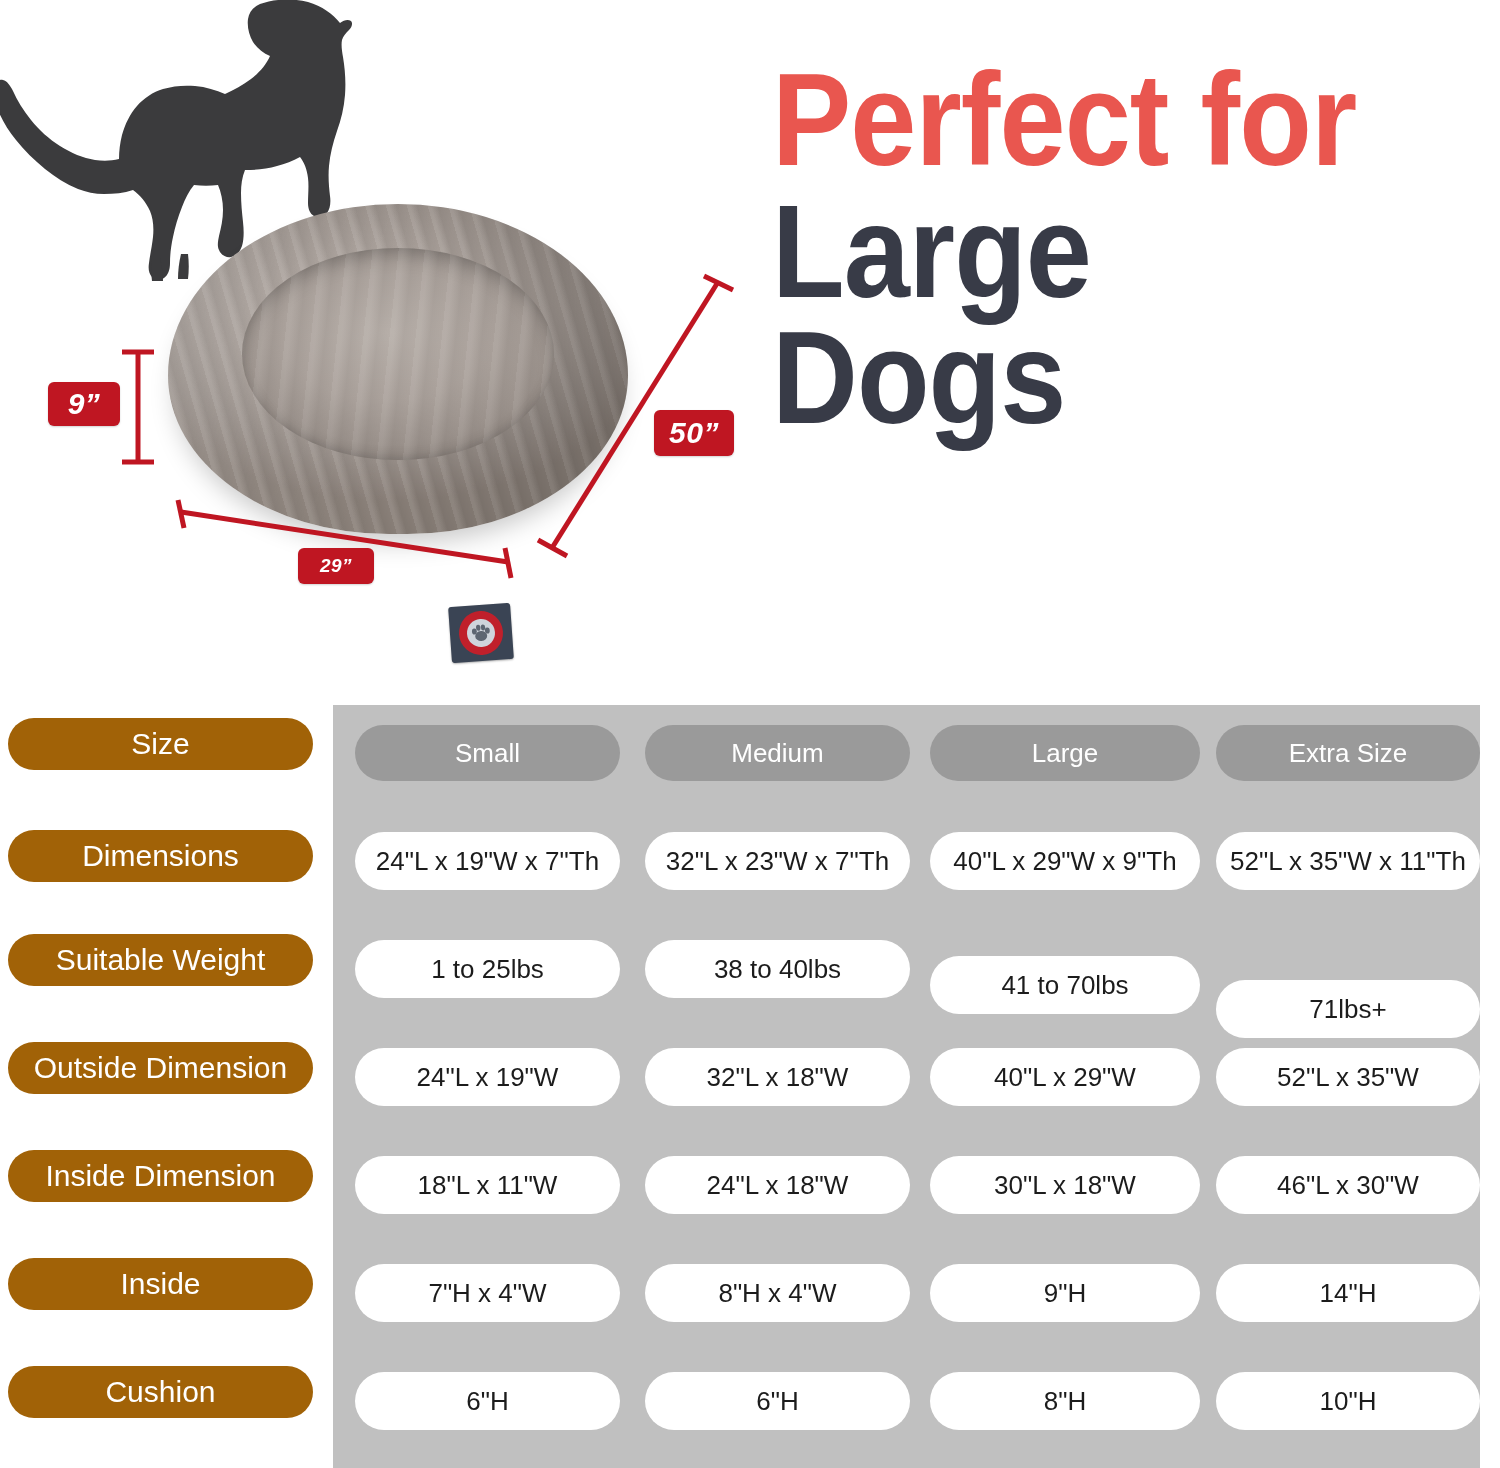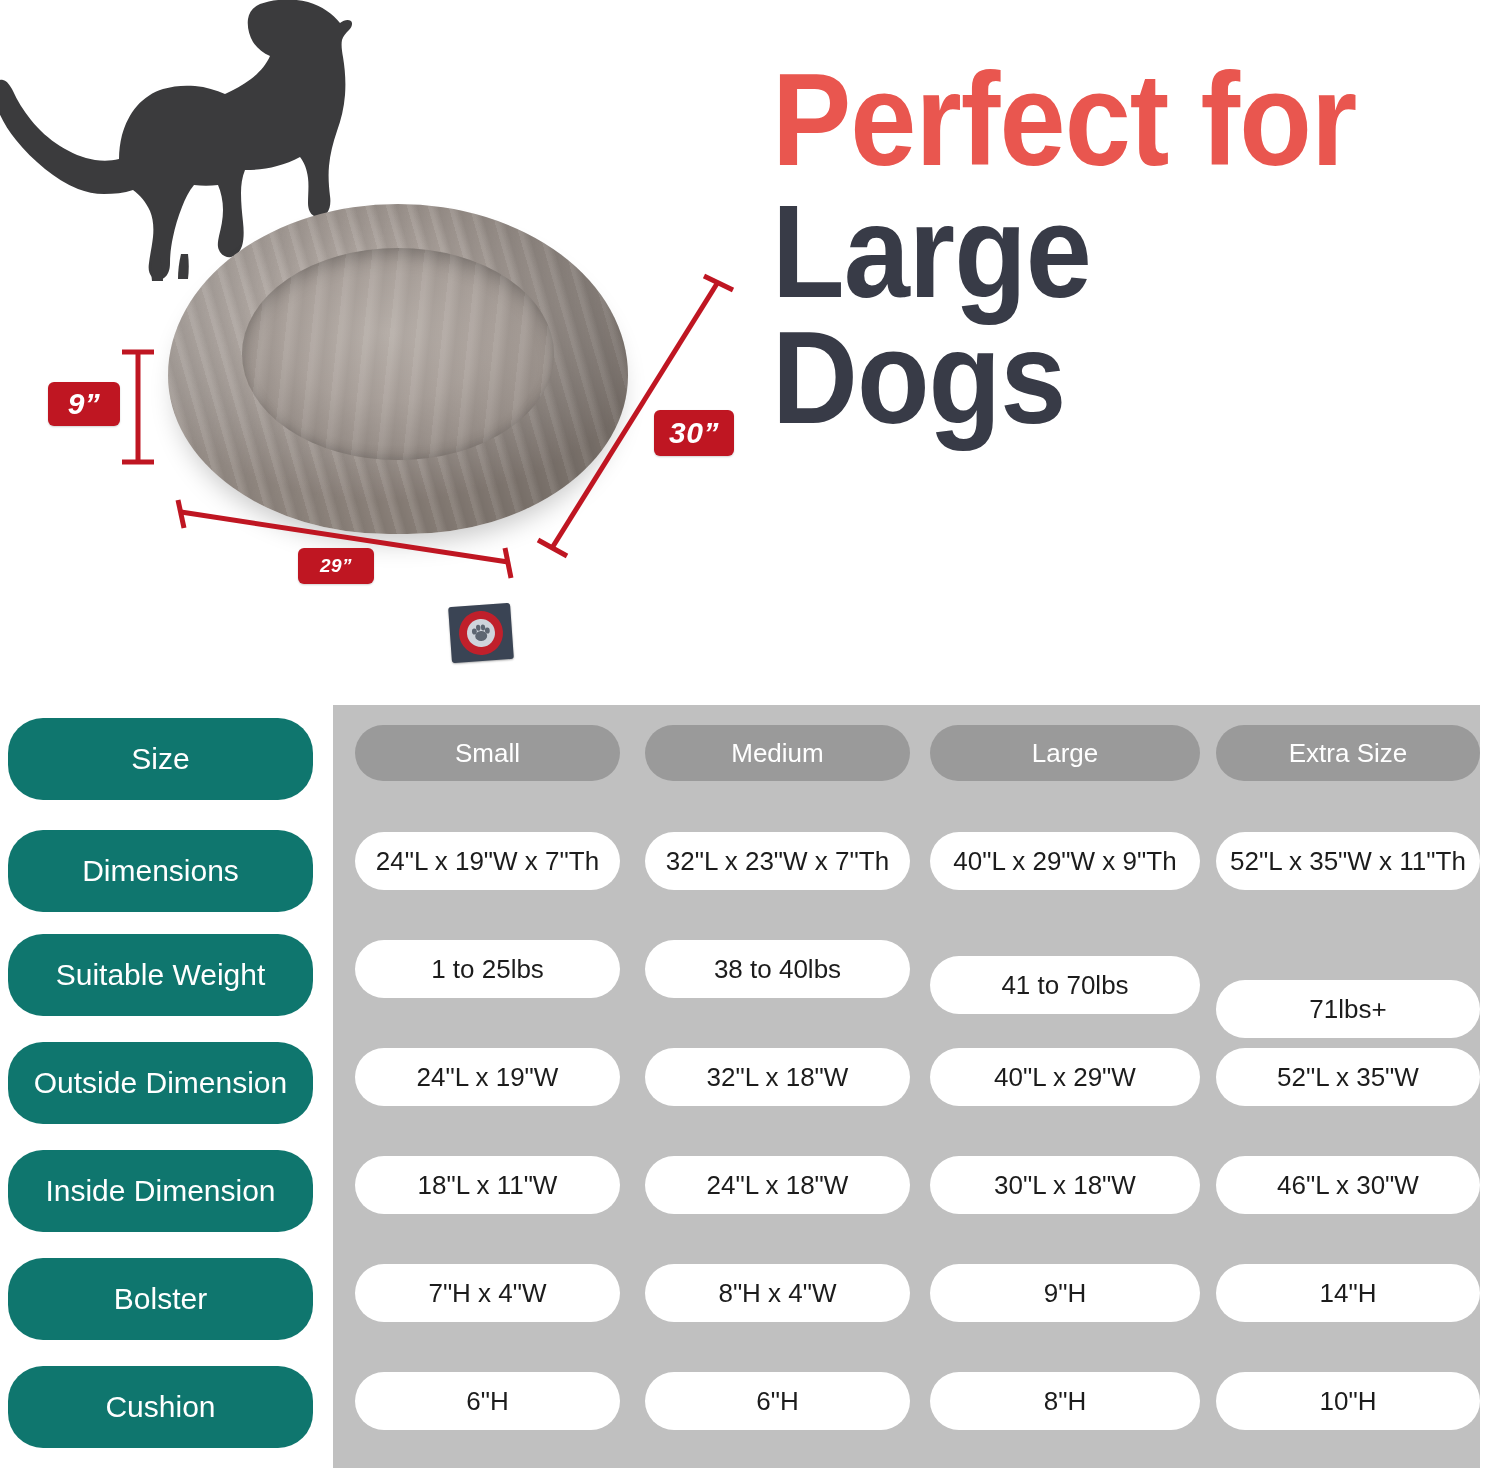--- a/index.html
+++ b/index.html
@@ -99,22 +99,22 @@
   .table-area { position: absolute; left: 0; top: 700px; width: 1500px; height: 768px; }
 
   .grey-panel {
     position: absolute; left: 333px; top: 5px; width: 1147px; height: 763px;
     background: #c0c0c0;
   }
 
   .labels-col { position: absolute; left: 8px; top: 0; width: 310px; height: 768px; }
 
   .row-label {
-    position: absolute; left: 0; width: 305px; height: 82px;
-    background: #0f766e;
+    position: absolute; left: 0; width: 305px; height: 52px;
+    background: #a16207;
     border-radius: 35px;
     display: flex; align-items: center; justify-content: center;
     color: #ffffff;
     font-size: 30px;
     font-weight: 400;
     white-space: nowrap;
   }
 
   .cells { position: absolute; left: 0; top: 0; width: 1500px; height: 768px; padding-left: 44px; }
 
@@ -210,38 +210,38 @@
       <line x1="178" y1="500" x2="184" y2="528" stroke="#bf1622" stroke-width="5"></line>
       <line x1="505" y1="548" x2="511" y2="578" stroke="#bf1622" stroke-width="5"></line>
 
       <line x1="718" y1="282" x2="552" y2="548" stroke="#bf1622" stroke-width="5"></line>
       <line x1="704" y1="276" x2="733" y2="290" stroke="#bf1622" stroke-width="5"></line>
       <line x1="538" y1="540" x2="567" y2="556" stroke="#bf1622" stroke-width="5"></line>
     </svg>
 
     <div class="dim-label dim-9">9”</div>
     <div class="dim-label dim-29">29”</div>
-    <div class="dim-label dim-40">30”</div>
+    <div class="dim-label dim-40">50”</div>
 
     <div class="headline">
       <div class="hl-line hl-1">Perfect for</div>
       <div class="hl-line hl-2">Large</div>
       <div class="hl-line hl-3">Dogs</div>
     </div>
   </div>
 
   <div class="table-area">
     <div class="grey-panel"></div>
     <div class="labels-col" id="labels-col">
         <div class="row-label" style="top: 18px;">Size</div>
         <div class="row-label" style="top: 116px; margin-top: 14px;">Dimensions</div>
         <div class="row-label" style="top: 234px;">Suitable Weight</div>
         <div class="row-label" style="top: 342px;">Outside Dimension</div>
         <div class="row-label" style="top: 450px;">Inside Dimension</div>
-        <div class="row-label" style="top: 558px;">Bolster</div>
+        <div class="row-label" style="top: 558px;">Inside</div>
         <div class="row-label" style="top: 666px;">Cushion</div>
       </div>
     <div class="cells" id="cells-layer">
         <div class="cell head" style="left: 355px; width: 265px; top: 25px;">Small</div>
         <div class="cell head" style="left: 645px; width: 265px; top: 25px;">Medium</div>
         <div class="cell head" style="left: 930px; width: 270px; top: 25px;">Large</div>
         <div class="cell head" style="left: 1216px; width: 264px; top: 25px;">Extra Size</div>
         <div class="cell val" style="left: 355px; width: 265px; top: 132px;">24"L x 19"W x 7"Th</div>
         <div class="cell val" style="left: 645px; width: 265px; top: 132px;">32"L x 23"W x 7"Th</div>
         <div class="cell val" style="left: 930px; width: 270px; top: 132px;">40"L x 29"W x 9"Th</div>

